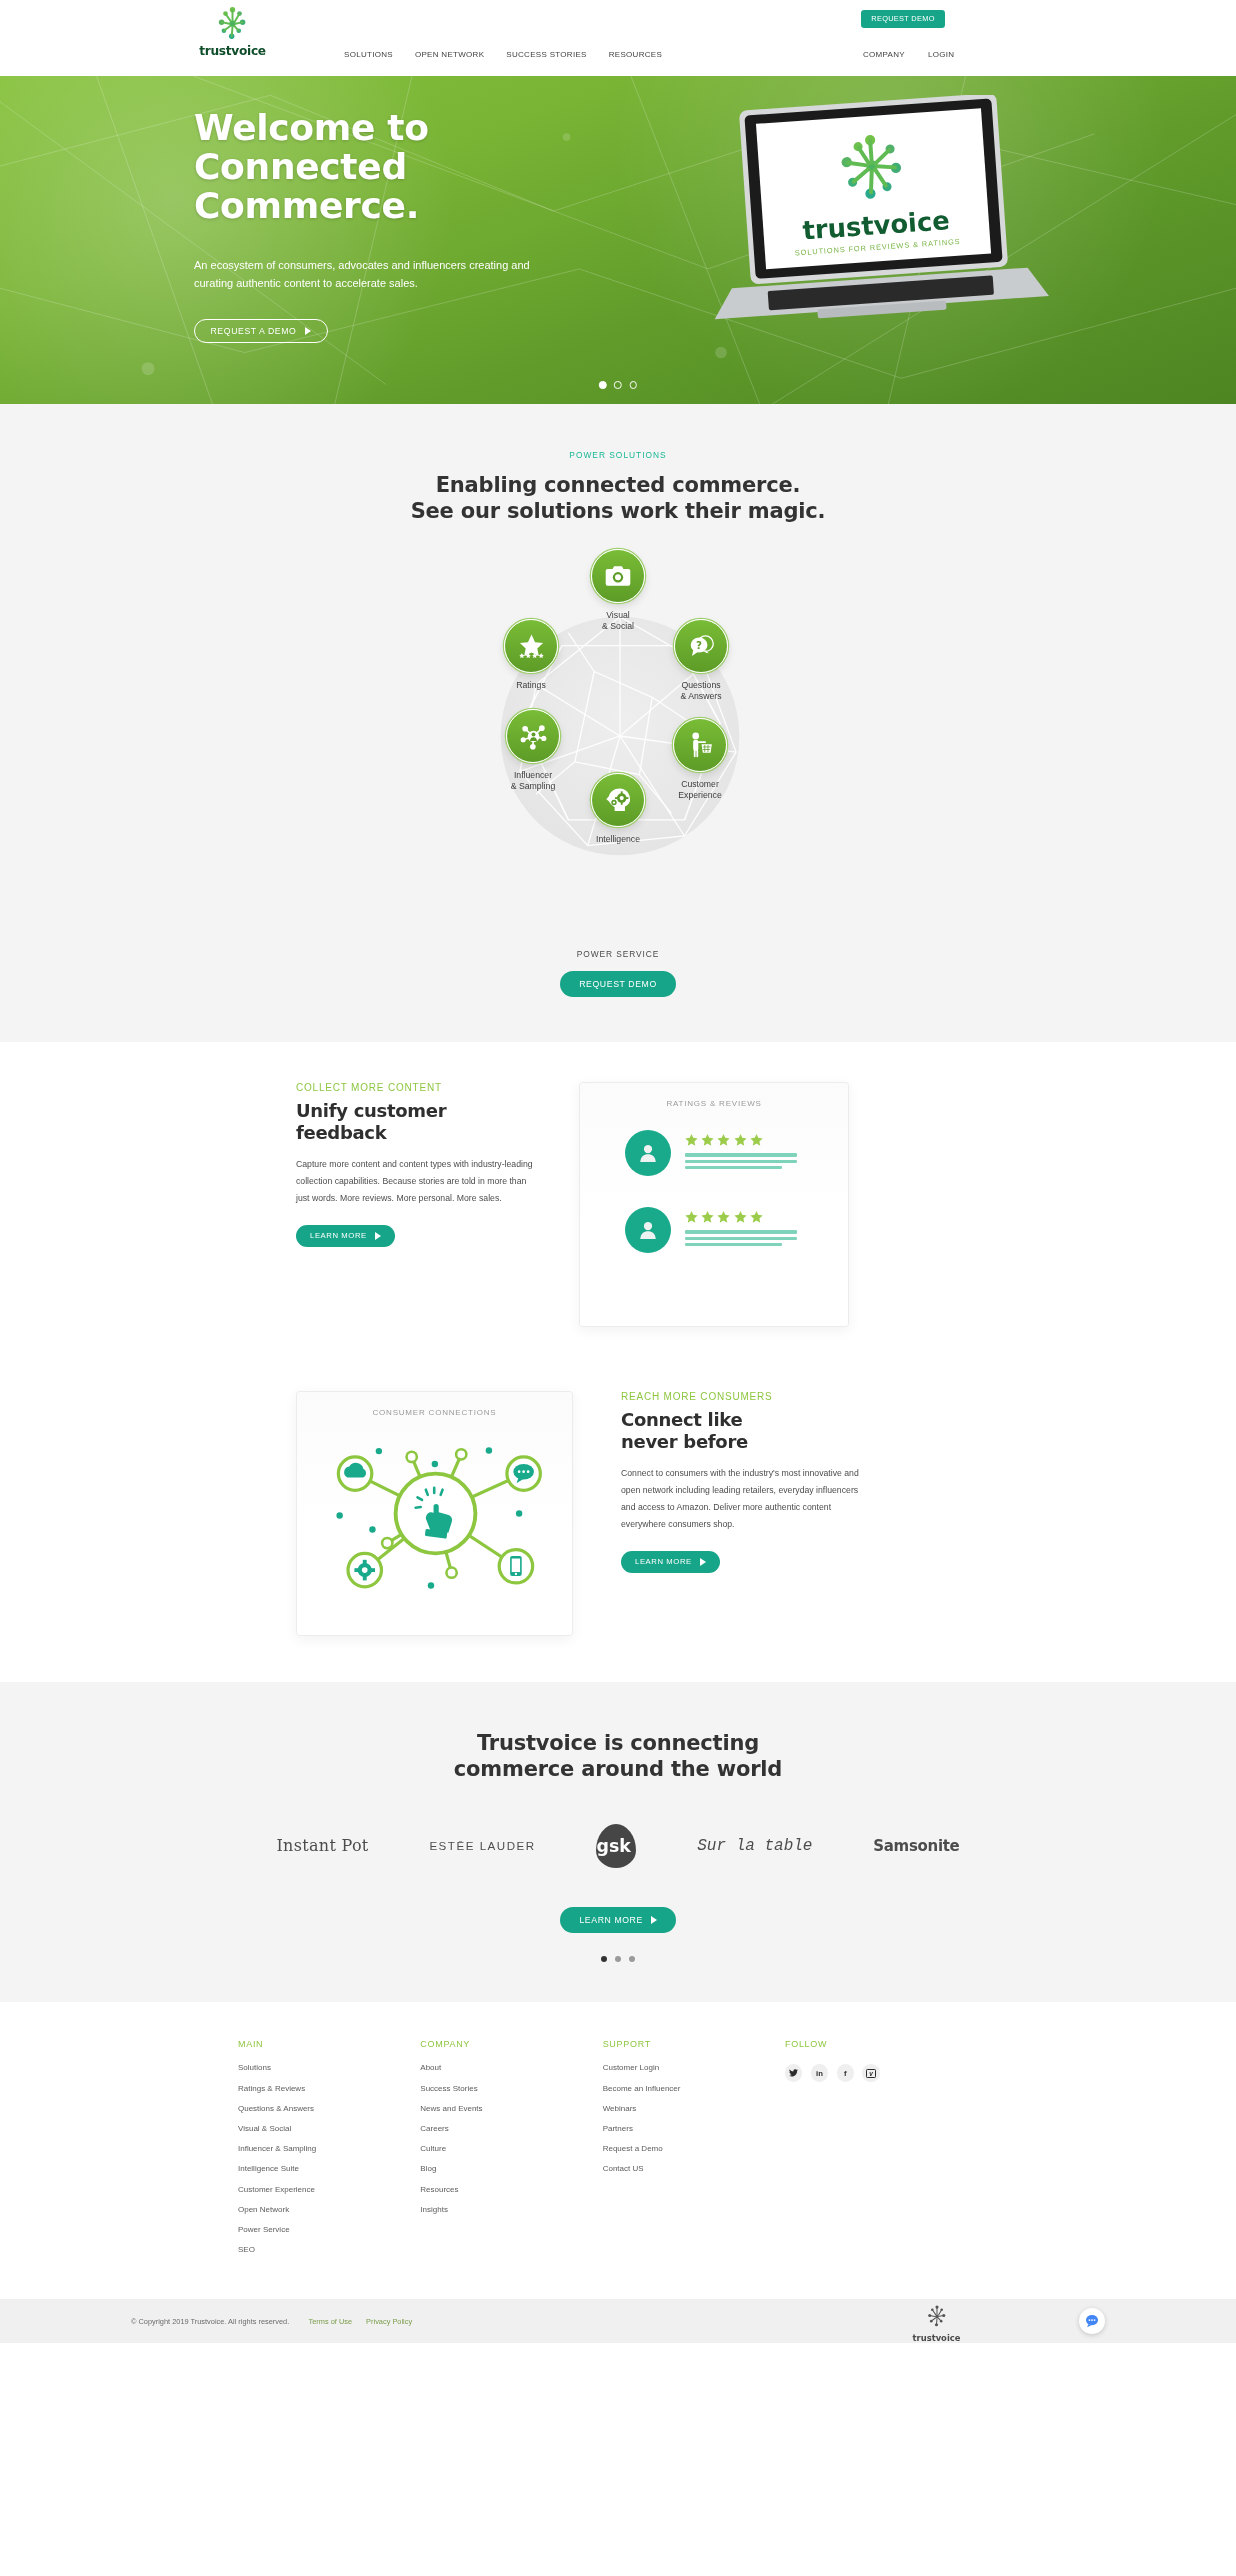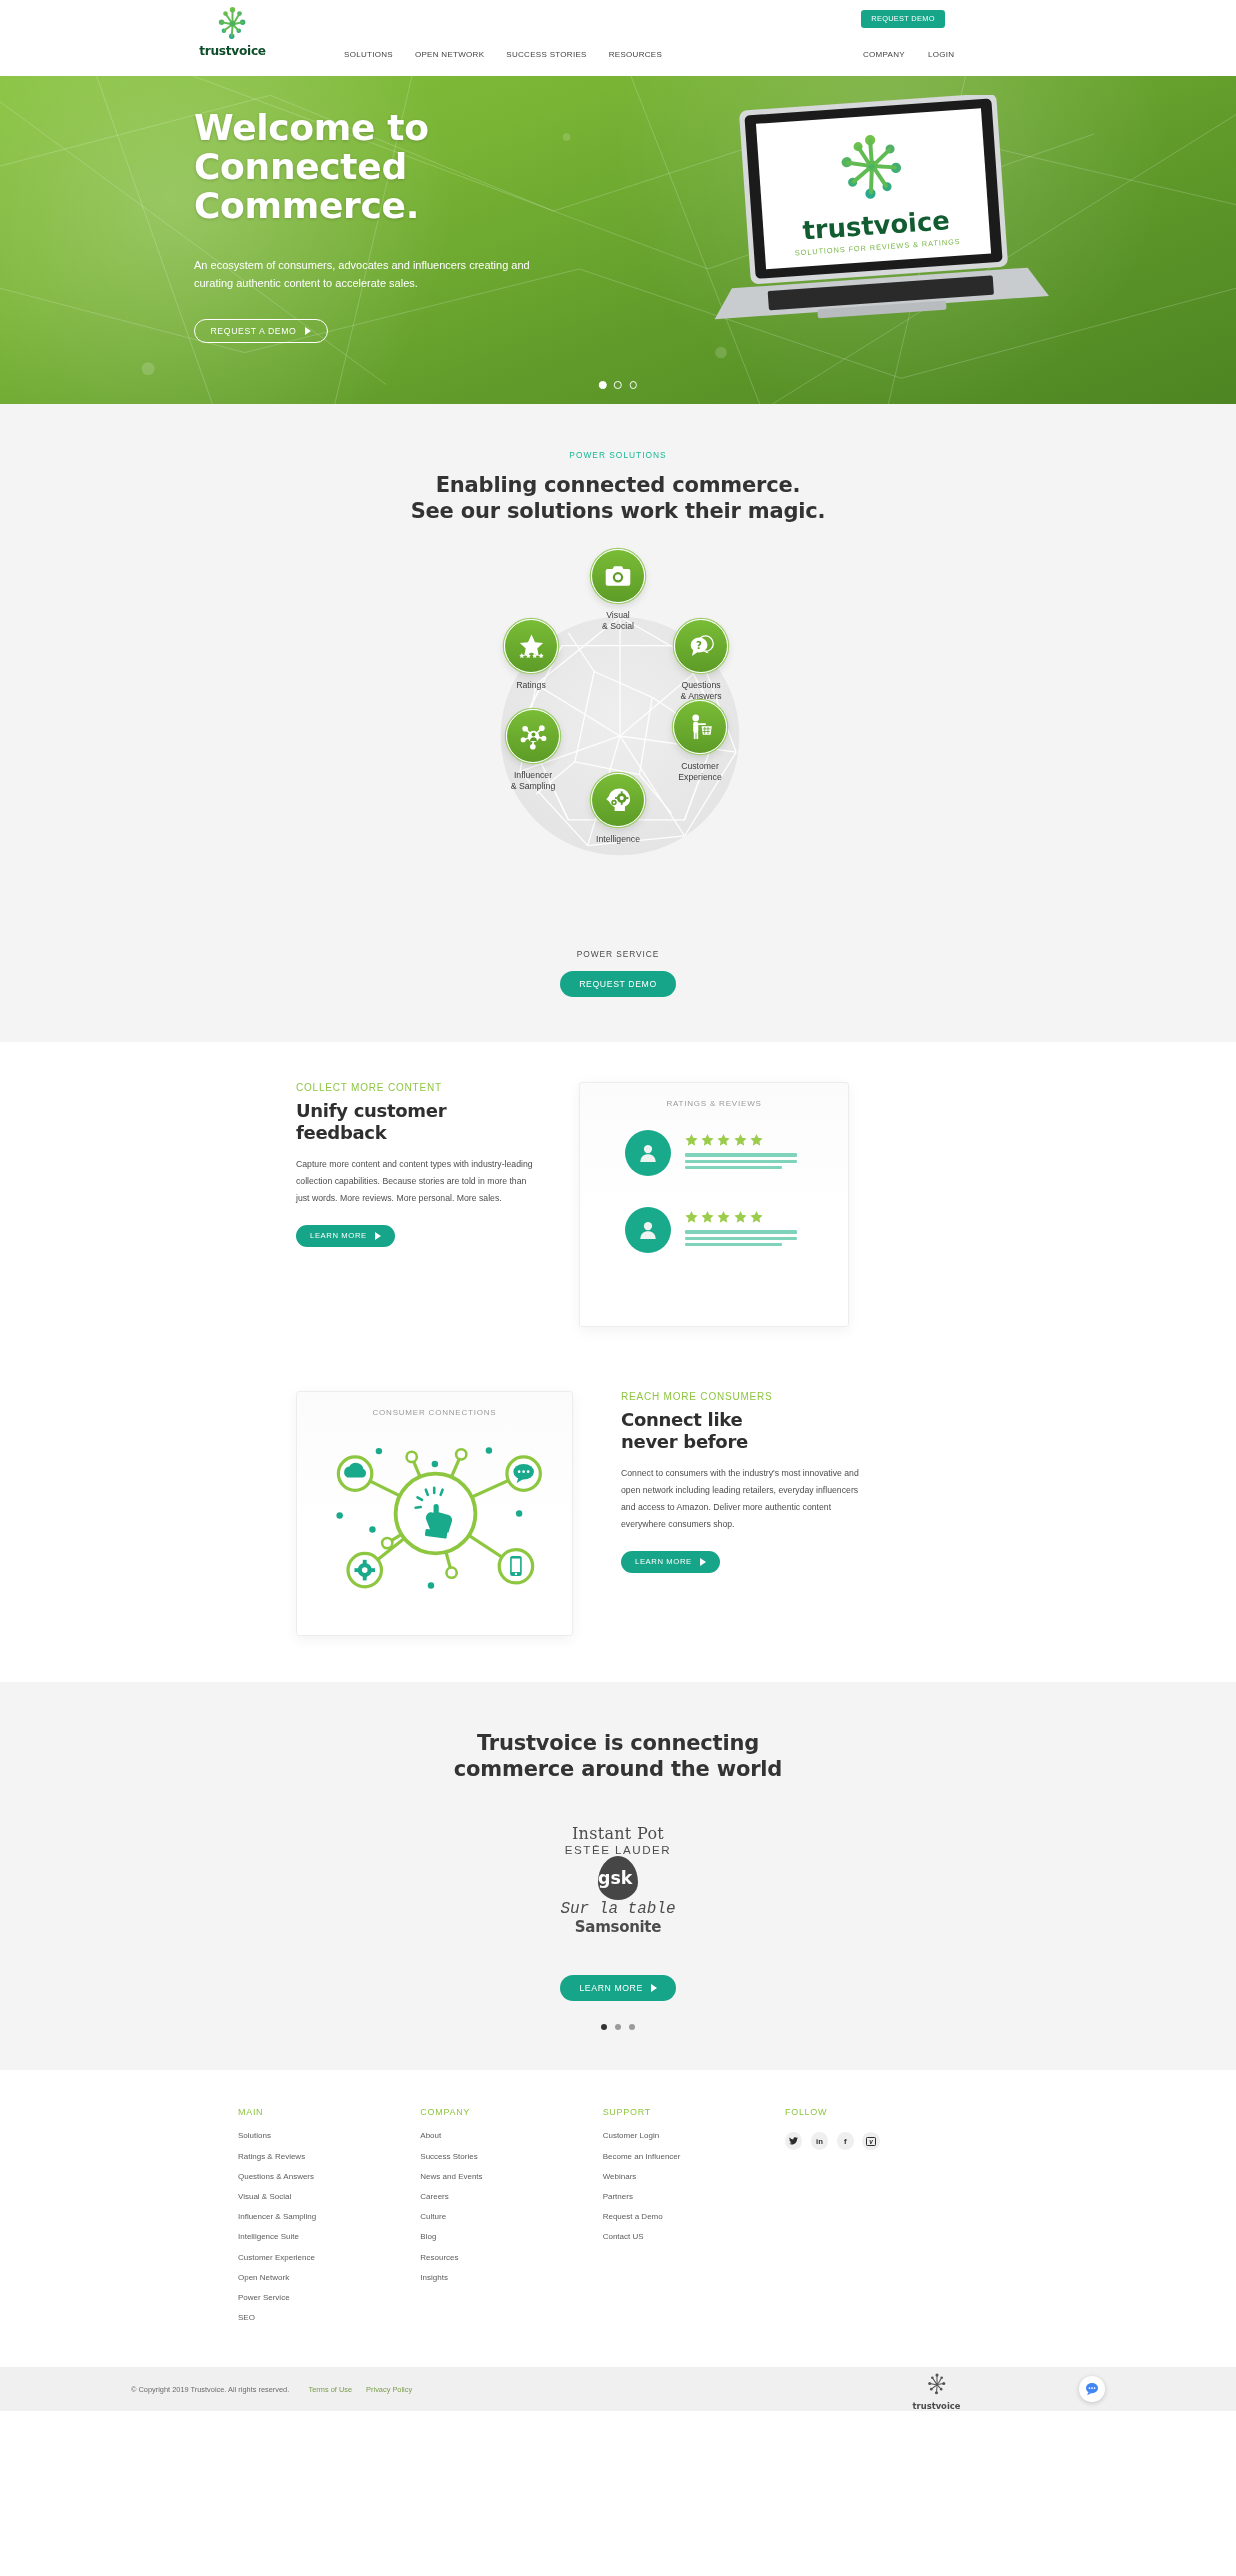--- a/index.html
+++ b/index.html
@@ -86,21 +86,21 @@
   .node { position:absolute; width:77px; text-align:center; }
   .node .bubble {
     width:54px; height:54px; border-radius:50%; margin:0 auto;
     background:linear-gradient(180deg,#79bc36 0%,#5d9c27 100%);
     border:1.9px solid #fff; box-shadow:0 0 0 1.3px #9fcf6d, 0 3.9px 9px rgba(0,0,0,.13);
     display:flex; align-items:center; justify-content:center;
   }
   .node .lbl { margin-top:7px; font-size:8.7px; line-height:1.3; color:#3d3d3d; }
   .n-visual    { left:142px; top:0px; }
   .n-questions { left:225px; top:70px; }
-  .n-customer  { left:224px; top:151px; }
+  .n-customer  { left:224px; top:169px; }
   .n-intel     { left:142px; top:224px; }
   .n-influencer{ left:57px;  top:160px; }
   .n-ratings   { left:55px;  top:70px; }
   .power-service { text-align:center; margin-top:14px; color:#4a4a4a; font-size:8.4px; letter-spacing:0.9px; }
   .btn-teal {
     display:inline-flex; align-items:center; justify-content:center; gap:7.7px;
     background:#17a589; color:#fff; border:none; border-radius:13px;
     height:26px; padding:0 19.3px; font-size:8.7px; letter-spacing:0.6px; cursor:pointer;
     font-family:"Liberation Sans", sans-serif;
   }
@@ -134,21 +134,21 @@
     display:flex; align-items:center; justify-content:center; flex:none;
   }
   .stars { display:flex; gap:3.2px; }
   .bars { margin-top:7px; }
   .bars span { display:block; height:3.2px; background:#7fd3bb; border-radius:1.3px; margin-bottom:3.2px; }
 
   
   .sec-brands { background:#f4f4f4; padding:48px 0 40px; }
   .brand-row {
     width:683px; margin:41px auto 0; display:flex;
-    align-items:center; justify-content:space-between;flex-direction:column;
+    align-items:center; justify-content:space-between;
   }
   .brand { color:#3a3a3a; opacity:.9; }
   .dots3 { display:flex; gap:7.7px; justify-content:center; margin-top:23px; }
   .dots3 i { width:6.4px; height:6.4px; border-radius:50%; background:#9a9a9a; display:block; }
   .dots3 i.on { background:#333; }
 
   
   .footer { background:#fff; padding:37px 0 33px; }
   .foot-inner { width:760px; margin:0 auto; display:flex; }
   .fcol { flex:1; }

